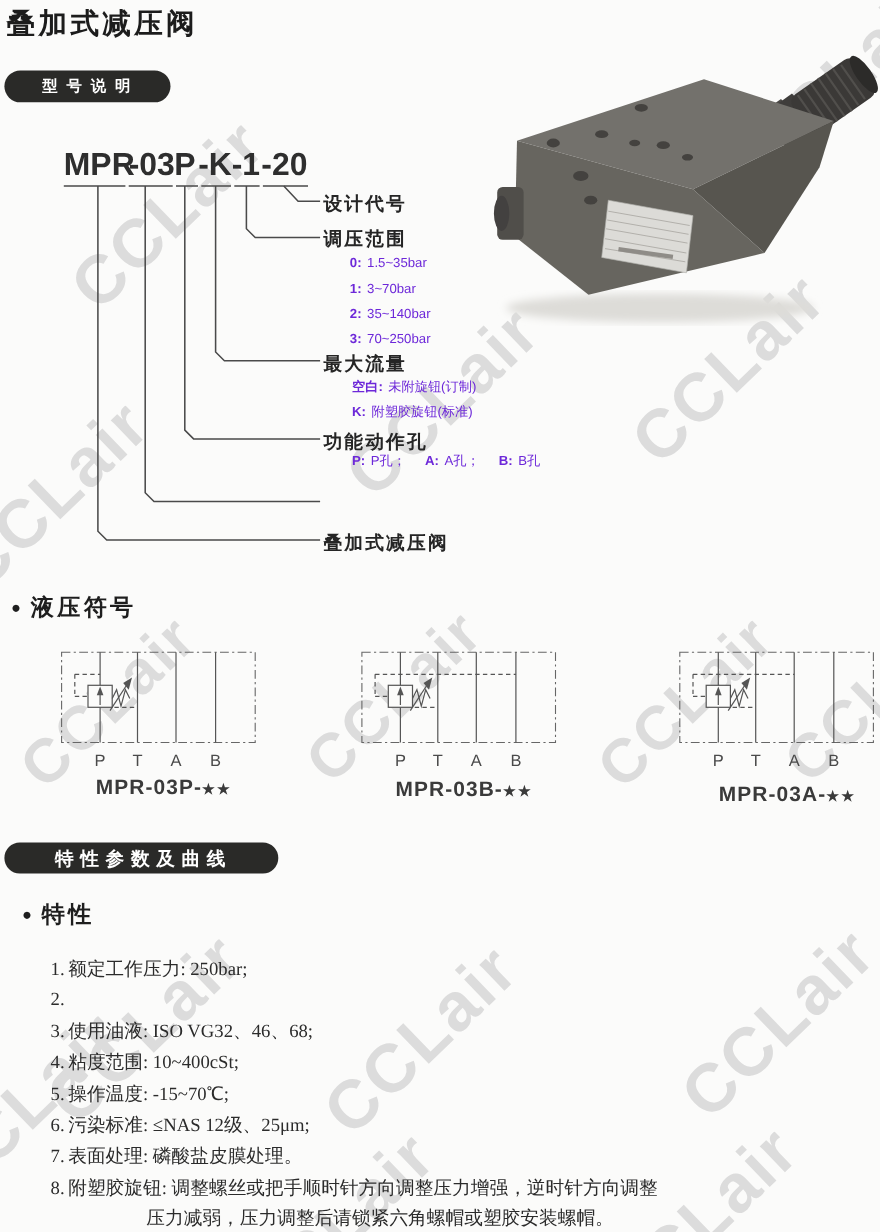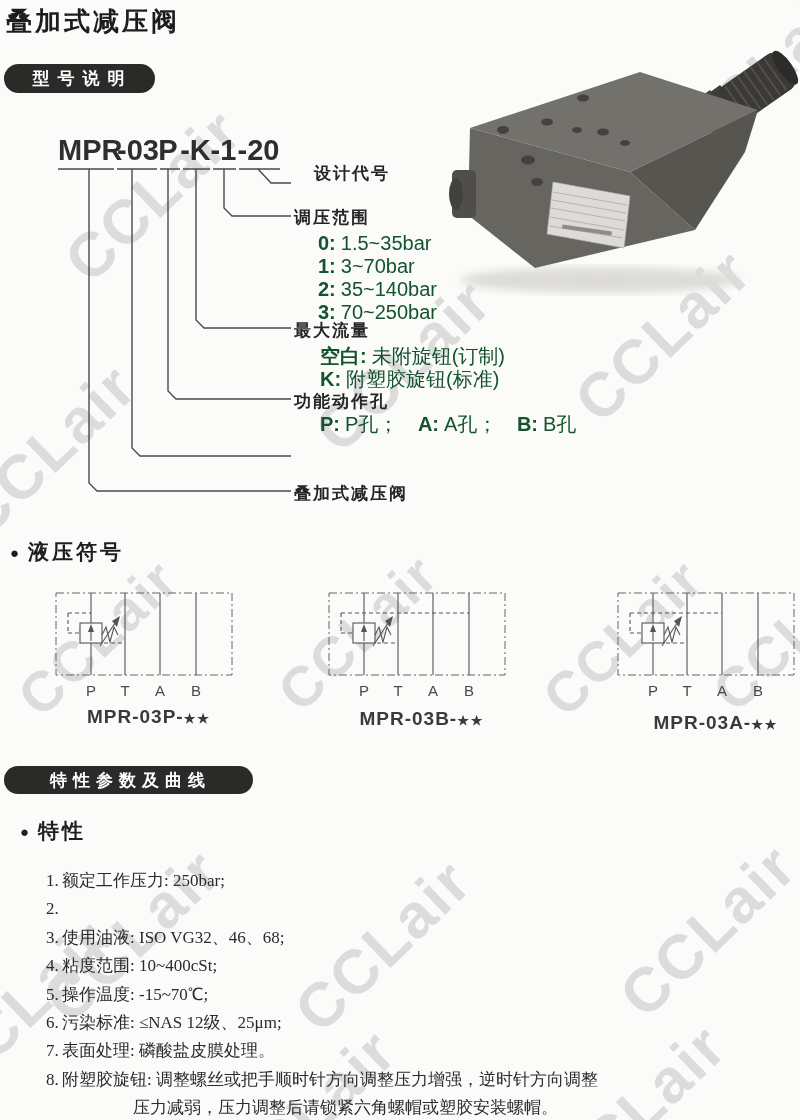--- a/index.html
+++ b/index.html
@@ -10,29 +10,29 @@
   .wm{position:absolute;z-index:0;font-family:"Liberation Sans",sans-serif;font-weight:bold;
       font-size:62px;color:#dcdcdc;letter-spacing:2px;transform:rotate(-44deg);
       transform-origin:center;white-space:nowrap;user-select:none;}
   .wm.small{font-size:56px;}
   
   .title{position:absolute;left:6px;top:4px;font-size:26px;font-weight:bold;
          letter-spacing:3px;color:#1c1c1c;}
   .badge{position:absolute;background:#2a2a28;color:#fff;font-weight:bold;
          display:flex;align-items:center;justify-content:center;}
   .badge1{left:4px;top:64px;width:145px;height:29px;border-radius:15px;
-          font-size:17px;letter-spacing:8px;padding-left:6px;}
+          font-size:14px;letter-spacing:8px;padding-left:6px;}
   .badge2{left:4px;top:766px;width:245px;height:28px;border-radius:14px;
           font-size:17px;letter-spacing:6px;padding-left:4px;}
   
   .mcode{position:absolute;top:134px;font-size:29px;font-weight:bold;color:#2e2e2e;
          text-align:center;font-family:"Liberation Sans",sans-serif;}
   .mlabel{position:absolute;left:294px;font-size:17px;font-weight:bold;
           letter-spacing:2px;color:#252525;white-space:nowrap;}
-  .opt{position:absolute;font-size:20px;color:#14532d;white-space:nowrap;}
+  .opt{position:absolute;font-size:12px;color:#6d28d9;white-space:nowrap;}
   .ocode{font-weight:bold;margin-right:5px;}
   .fpair{margin-right:14px;}
   svg{position:absolute;}
   
   .sec-head{position:absolute;display:flex;align-items:center;z-index:1;}
   .sec-head .bullet{font-size:15px;margin-right:9px;color:#1e1e1e;}
   .sec-head .txt{font-size:21px;font-weight:bold;letter-spacing:3px;color:#1e1e1e;}
   
   .sym-cap{position:absolute;font-size:19px;color:#3a3a3a;letter-spacing:1px;
            text-align:center;font-weight:bold;}
@@ -87,21 +87,21 @@
         <path d="M58,39 H114 M117,39 H157 M160,39 H180 M183,39 H210 M213,39 H236 M239,39 H280"></path>
         <polyline points="258,39 271,53 291,53"></polyline>
         <polyline points="224,39 224,78 232,86 291,86"></polyline>
         <polyline points="196,39 196,190 204,198 291,198"></polyline>
         <polyline points="168,39 168,261 176,269 291,269"></polyline>
         <polyline points="132,39 132,318 140,326 291,326"></polyline>
         <polyline points="89,39 89,353 97,361 291,361"></polyline>
       </g>
     </svg>
 
-    <div class="mlabel" style="top:162px;margin-left:20px;">设计代号</div>
+    <div class="mlabel" style="top:174px;">设计代号</div>
     <div class="mlabel" style="top:206px;text-align:right;">调压范围</div>
 
     <div class="opt" style="left:318px;top:232px;">
       <span class="ocode">0:</span><span>1.5~35bar</span>
     </div>
     <div class="opt" style="left:318px;top:255px;">
       <span class="ocode">1:</span><span>3~70bar</span>
     </div>
     <div class="opt" style="left:318px;top:278px;">
       <span class="ocode">2:</span><span>35~140bar</span>

